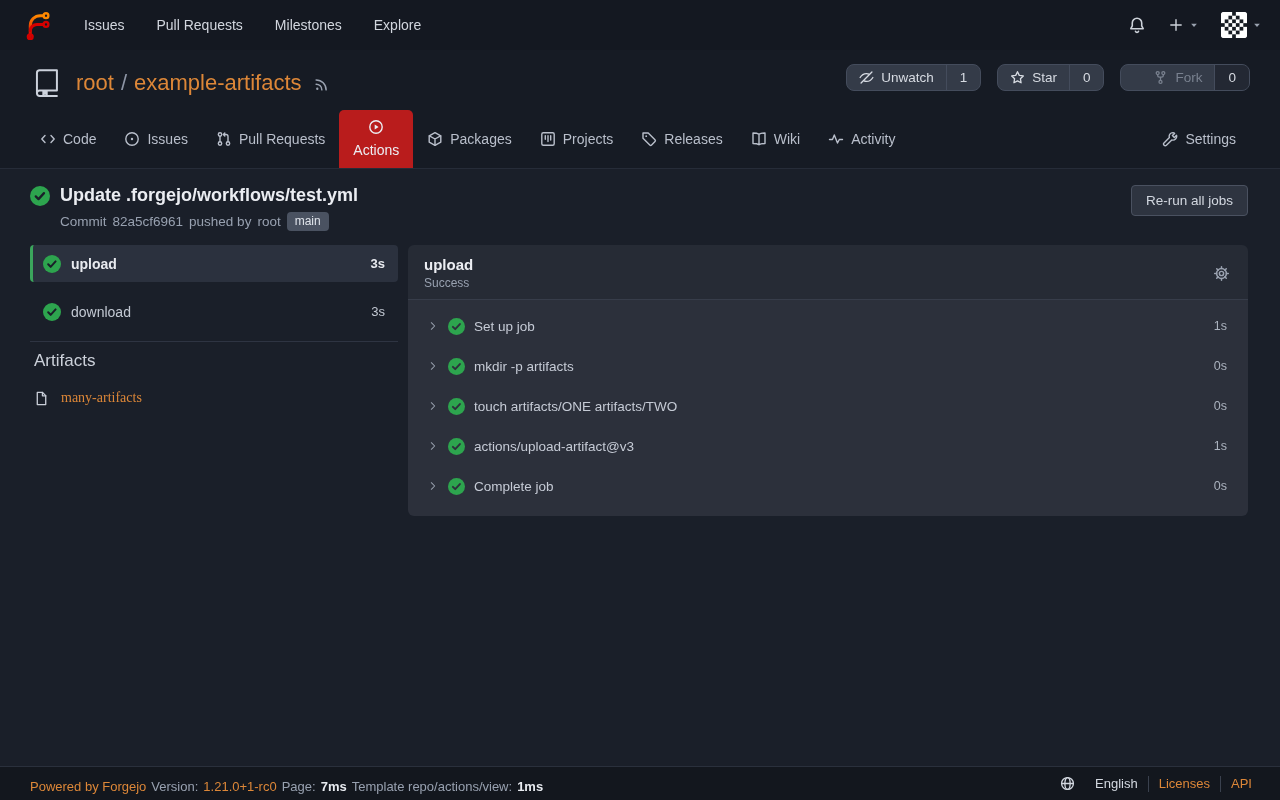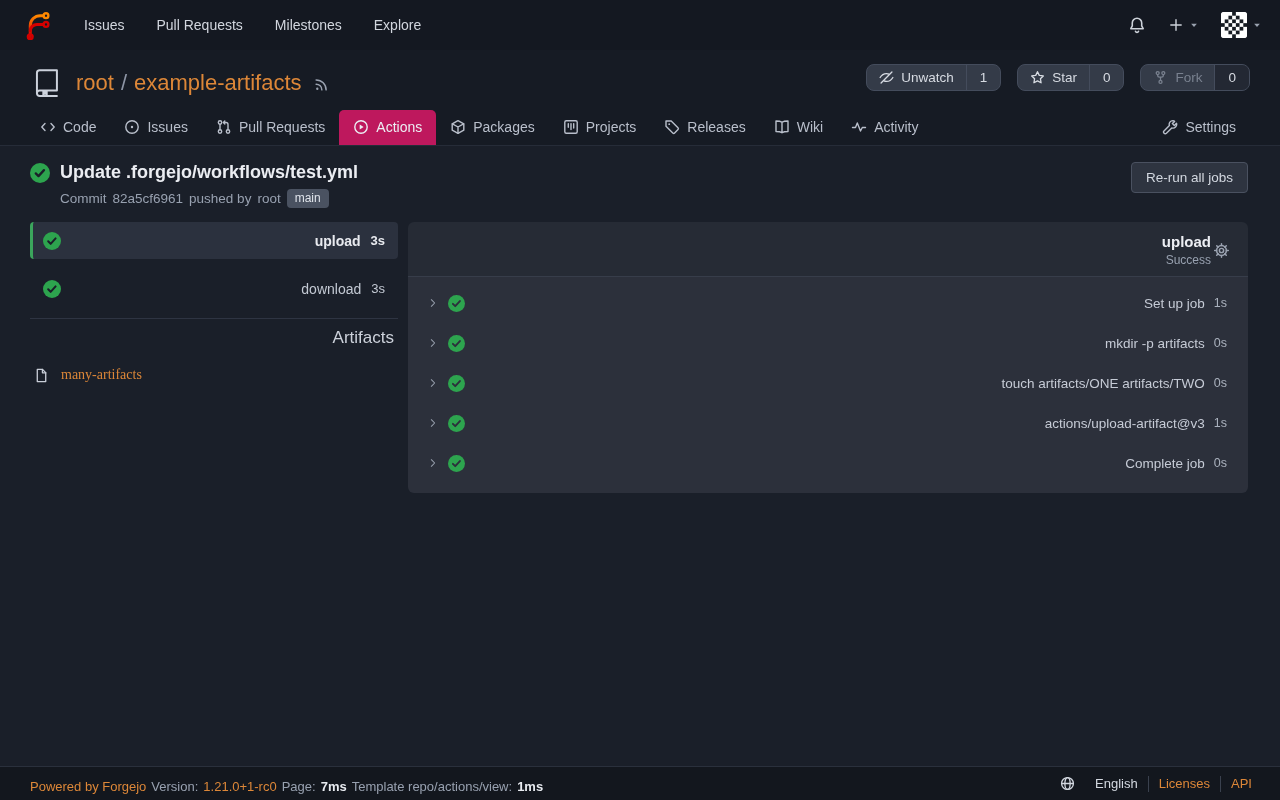--- a/index.html
+++ b/index.html
@@ -31,49 +31,49 @@
   }
   .repo-title-row { display:flex; align-items:center; }
   .repo-icon { color:#ccd2dc; margin-right:12px; }
   .repo-link { color:#dd8738; font-size:22px; text-decoration:none; cursor:pointer; }
   .repo-sep { color:#8d95a5; font-size:22px; margin:0 7px; }
   .rss-icon { color:#9aa2b0; margin-left:12px; cursor:pointer; }
   .repo-buttons { position:absolute; top:64px; right:30px; display:flex; gap:16px; }
   .btn-group { display:flex; border:1px solid #444c5c; border-radius:8px; overflow:hidden; background:#343b48; }
   .btn-main { display:flex; align-items:center; gap:7px; padding:5px 12px; font-size:13.5px; color:#d7dbe2; cursor:pointer; }
   .btn-count { padding:5px 13px; font-size:13.5px; color:#d7dbe2; border-left:1px solid #444c5c; cursor:pointer; display:flex; align-items:center; }
-  .btn-group.disabled .btn-main { color:#79818f; cursor:default; }
+  .btn-group.disabled .btn-main { color:#79818f; cursor:default;margin-left:20px; }
   .btn-group.disabled .btn-count { background:#232833; }
 
   
   .tabbar {
     background:#161b24; display:flex; 
     padding:10px 30px 0 26px; border-bottom:1px solid #262c38; flex:0 0 auto;
   }
   .tab {
     display:flex; align-items:center; gap:7px; padding:9px 14px 10px 14px;
     color:#b9bfcb; cursor:pointer; font-size:14px; border-radius:5px 5px 0 0;
   }
-  .tab.active { background:#be185d; color:#eceef3; }
+  .tab.active { background:#b91c1c; color:#eceef3;flex-direction:column; }
   .tab-settings { margin-left:auto; }
 
   
   .content { flex:1 1 auto; padding:16px 32px 0 30px; position:relative; }
   .run-header { display:flex; justify-content:space-between; align-items:flex-start; margin-bottom:14px; }
   .run-title-row { display:flex; align-items:center; gap:10px; }
   .run-title { font-size:18px; font-weight:bold; color:#ebedf2; }
   .run-sub { margin:6px 0 0 30px; font-size:13.5px; color:#98a1b0; display:flex; align-items:center; gap:6px; }
   .branch-badge { background:#4a5261; color:#dfe3ea; font-size:12px; padding:2px 8px 3px; border-radius:4px; }
   .rerun-btn {
     background:#2e3440; border:1px solid #4a5160; color:#d3d8e0;
     font-size:13.5px; padding:7px 14px; border-radius:4px; cursor:pointer;
     font-family:inherit;
   }
 
-  .columns { display:flex; align-items:flex-start;text-align:right; }
+  .columns { display:flex; align-items:flex-start; }
 
   
   .job-sidebar { width:368px; flex:0 0 auto; }
   .job-row {
     display:flex; align-items:center; gap:10px; height:37px;
     padding:0 13px 0 10px; border-left:3px solid transparent;
     border-radius:4px; cursor:pointer; margin-bottom:11px; color:#c3c9d3;
   }
   .job-row.selected {
     background:#2b313e; border-left-color:#3ba55c; color:#e8eaef; font-weight:bold;

